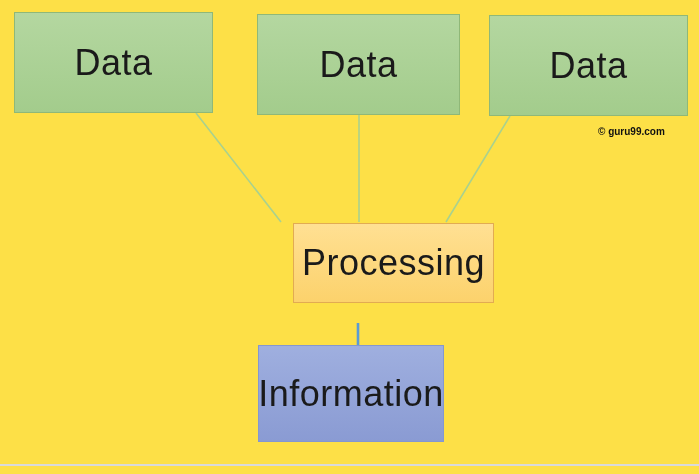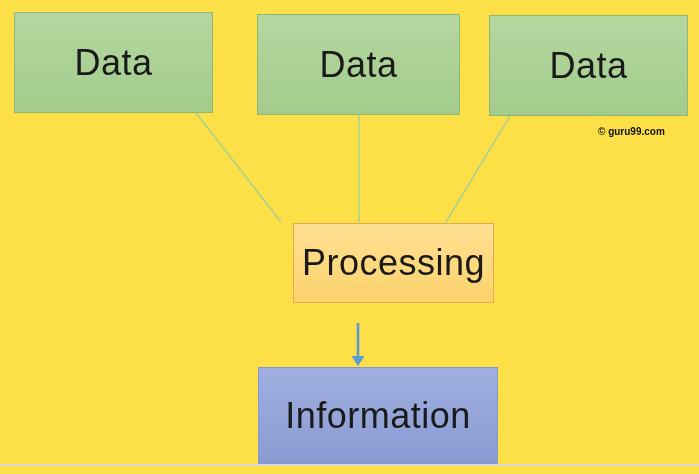--- a/index.html
+++ b/index.html
@@ -34,21 +34,21 @@
     border: 1.5px solid var(--orange-border, #e2ab52);
   }
   .node-blue {
     background: linear-gradient(180deg, var(--blue-fill-top, #9fafdf), var(--blue-fill-bottom, #8a9bd3));
     border: 1.5px solid var(--blue-border, #8497d0);
   }
   #data-1 { left: 14px;  top: 12px;  width: 199px; height: 101px; }
   #data-2 { left: 257px; top: 14px;  width: 203px; height: 101px; }
   #data-3 { left: 489px; top: 15px;  width: 199px; height: 101px; }
   #processing  { left: 257px; top: 223px; width: 201px; height: 80px; margin-left: 36px; }
-  #information { left: 258px; top: 367px; width: 240px; height: 97px; }
+  #information { left: 258px; top: 345px; width: 186px; height: 97px; }
 
   #connector-layer {
     position: absolute;
     left: 0; top: 0;
     width: 699px;
     height: 474px;
     pointer-events: none;
   }
   .connector-green-line {
     stroke: var(--connector-green, #a9d18e);

